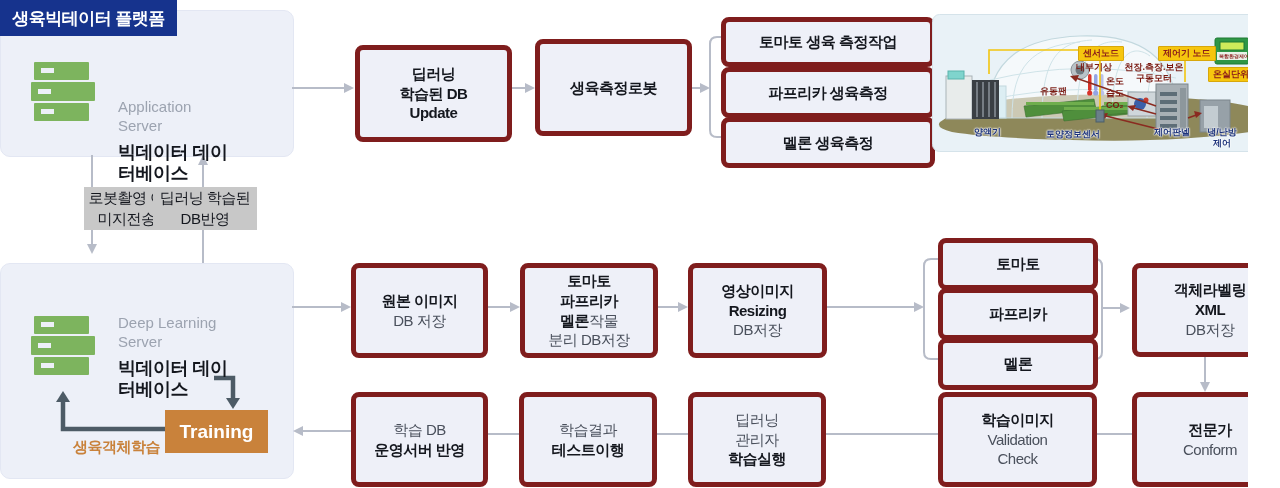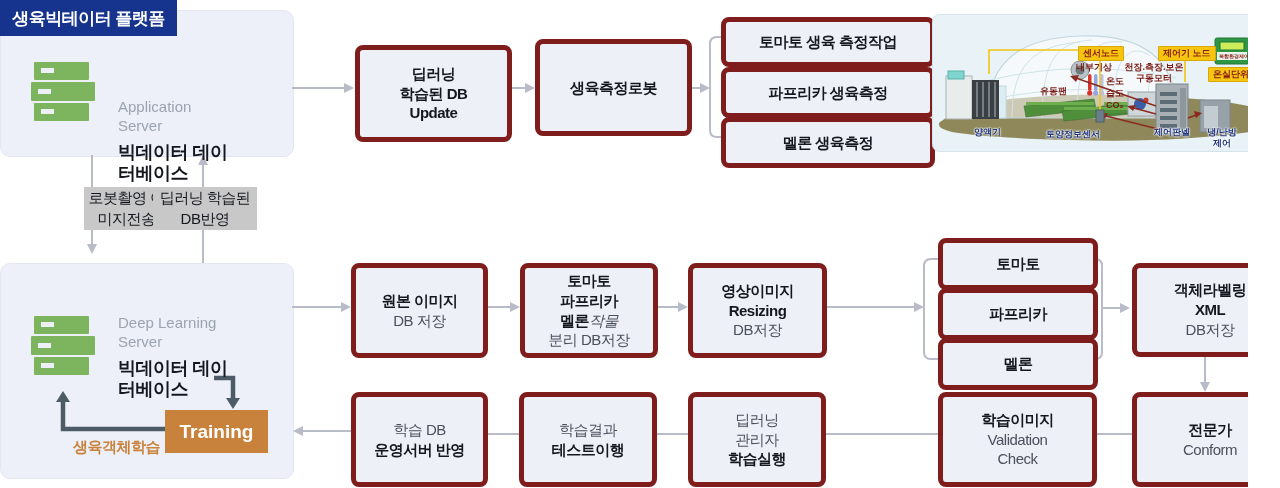--- a/index.html
+++ b/index.html
@@ -154,21 +154,21 @@
     <div class="b">멜론 생육측정</div>
   </div>
 
   <div class="fbox" style="left:351px;top:263px;width:127px;height:85px;">
     <div class="b">원본 이미지</div>
     <div>DB 저장</div>
   </div>
   <div class="fbox" style="left:520px;top:263px;width:128px;height:85px;">
     <div class="b">토마토</div>
     <div class="b">파프리카</div>
-    <div><span class="b">멜론</span><span style="font-style:italic;">작물</span></div>
+    <div><span class="b">멜론</span><span style="">작물</span></div>
     <div>분리 DB저장</div>
   </div>
   <div class="fbox" style="left:688px;top:263px;width:129px;height:85px;">
     <div class="b">영상이미지</div>
     <div class="b">Resizing</div>
     <div>DB저장</div>
   </div>
   <div class="fbox" style="left:938px;top:238px;width:150px;height:42px;">
     <div class="b">토마토</div>
   </div>

